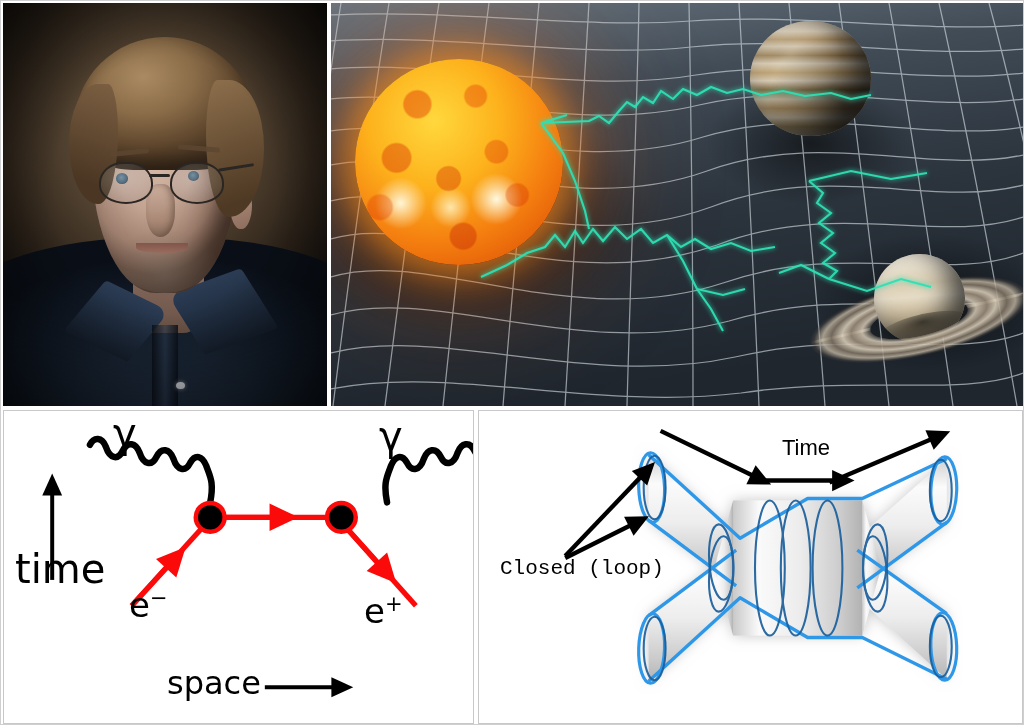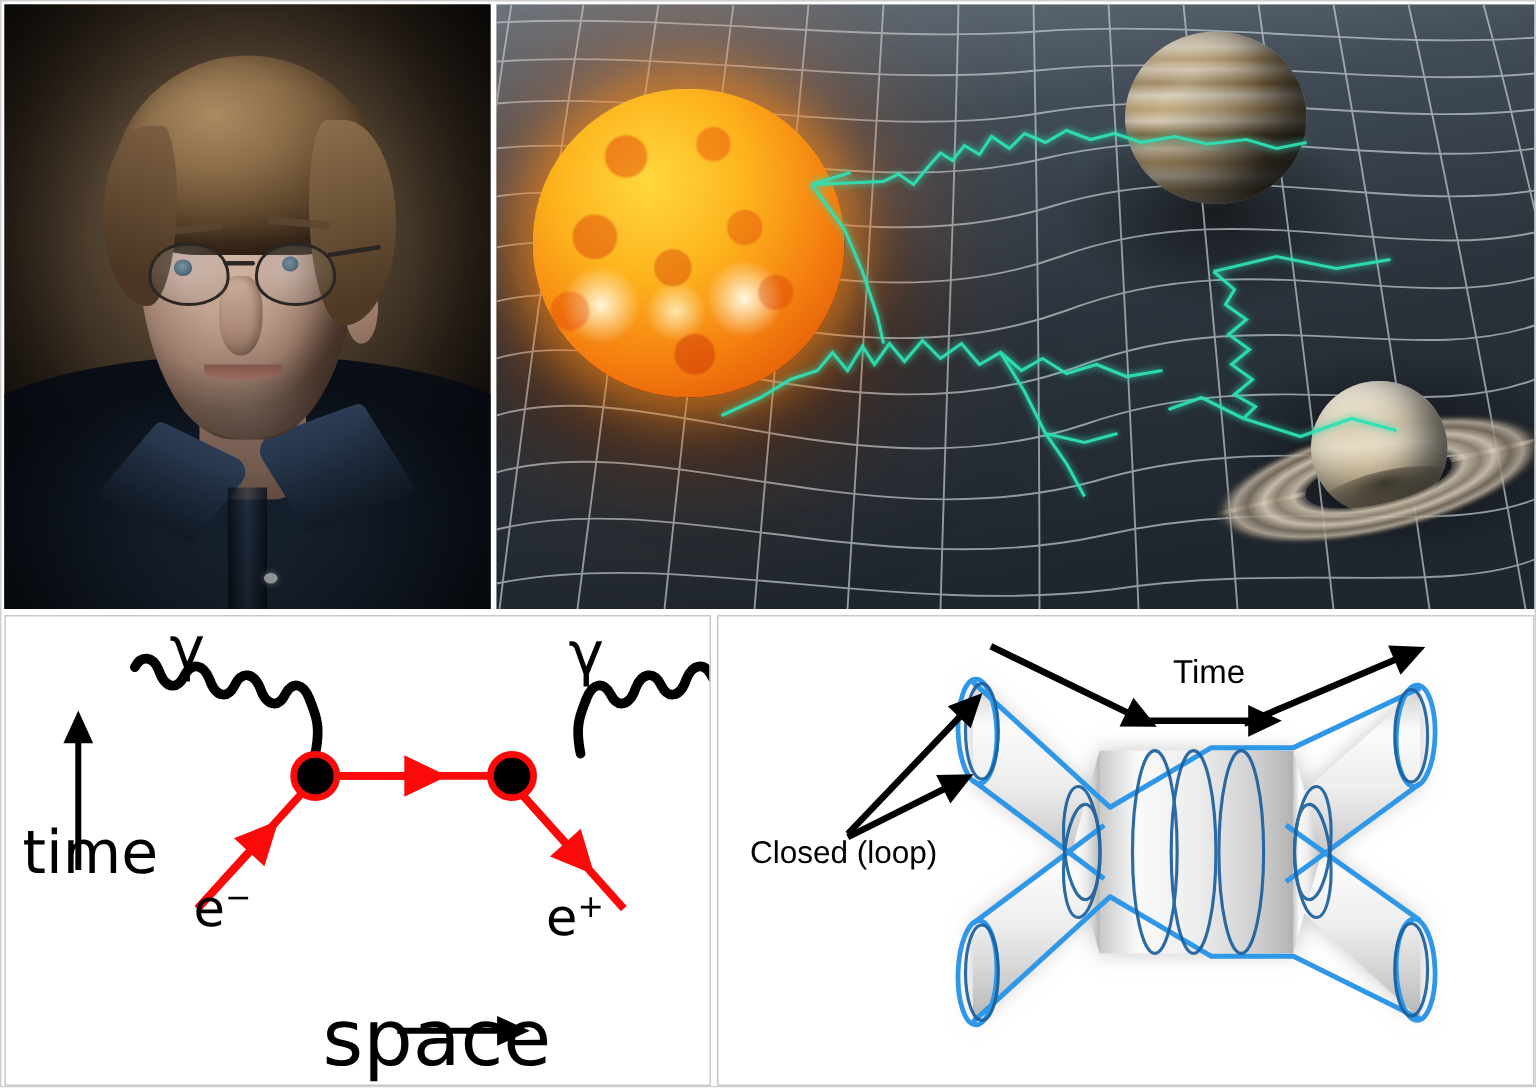--- a/index.html
+++ b/index.html
@@ -264,35 +264,35 @@
   
   .feyn-svg { position:absolute; inset:0; width:100%; height:100%; }
   .lbl {
     position:absolute;
     color:#000;
     font-family:"DejaVu Sans", sans-serif;
     line-height:1;
     white-space:nowrap;
   }
   #lbl-time   { left:14px;  top:548px; font-size:40px; }
-  #lbl-space  { left:166px; top:666px; font-size:52px;margin-left:48px; }
+  #lbl-space  { left:166px; top:666px; font-size:32px; }
   #lbl-gamma-l{ left:112px; top:412px; font-size:40px; }
   #lbl-gamma-r{ left:378px; top:415px; font-size:40px; }
   #lbl-eminus { left:128px; top:586px; font-size:34px; }
   #lbl-eplus  { left:363px; top:592px; font-size:34px; }
   .sup { font-size:.62em; vertical-align:super; }
 
   
   .string-svg { position:absolute; inset:0; width:100%; height:100%; }
   #lbl-closed-loop {
     left:499px; top:556px;
     font-size:21px;
     line-height:1.18;
     text-align:center;
-    font-family:Liberation Sans, sans-serif;
+    font-family:Liberation Mono, monospace;
   }
   #lbl-string-time {
     left:781px; top:436px;
     font-size:22px;
     font-family:"Liberation Sans", sans-serif;
   }
 </style>
 </head>
 <body>
 

